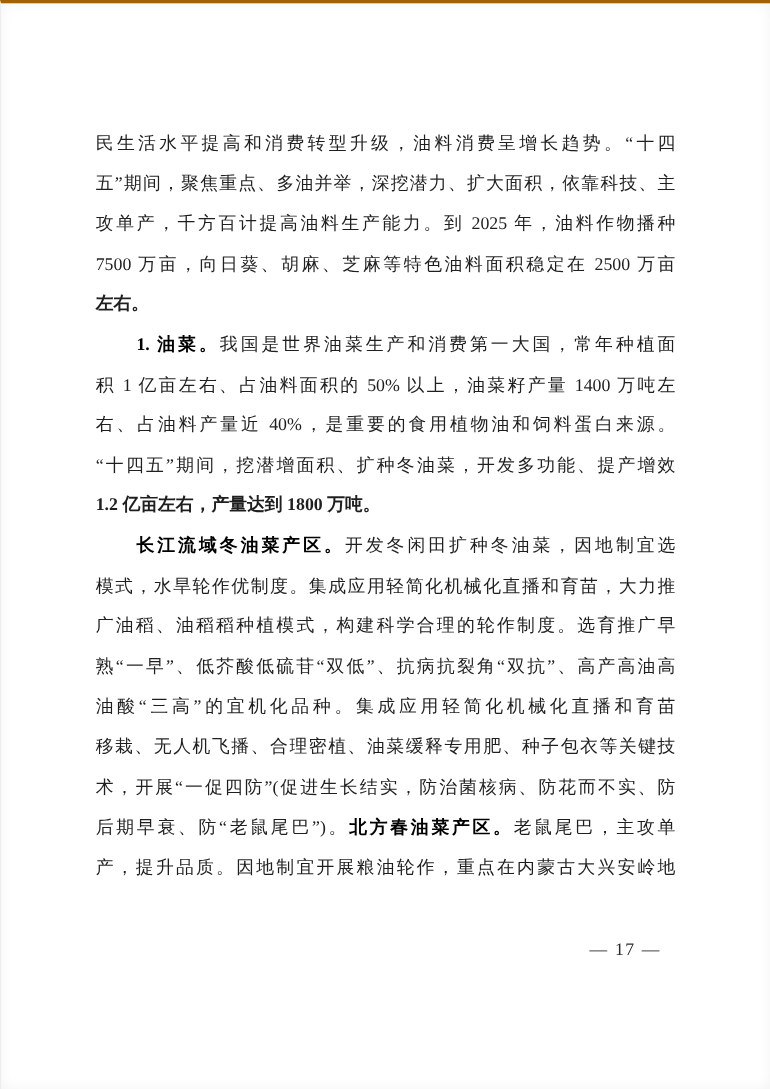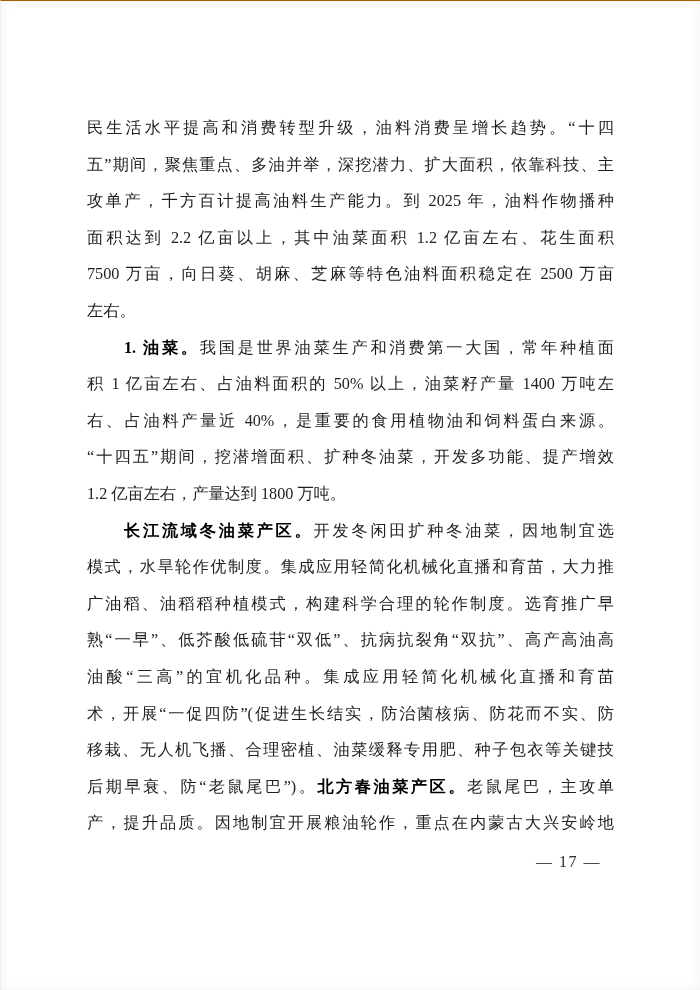--- a/index.html
+++ b/index.html
@@ -9,21 +9,21 @@
     font-family: "Liberation Serif", "DejaVu Serif", serif;
   }
   .page {
     position: relative;
     width: 700px;
     height: 990px;
     background: #ffffff;
     overflow: hidden;
     box-shadow: inset 0 0 12px rgba(0,0,0,0.05);
     border-left: 1px solid #ededed;
-    border-top: 1px solid #a16207;
+    border-top: 3px solid #a16207;
     box-sizing: border-box;
   }
   .doc {
     position: absolute;
     left: 86px;
     top: 109px;
     width: 527px;
     color: #1f1f1f;
   }
   .para { margin: 0; padding: 0; }
@@ -32,58 +32,57 @@
     line-height: 36.6px;
     height: 36.6px;
     text-align: justify;
     text-align-last: justify;
     text-justify: inter-character;
     white-space: nowrap;
     overflow: visible;
     color: #1f1f1f;
   }
   .line.indent { text-indent: 37px; }
-  .line.end { text-align-last: left; }
+  .line.end { text-align-last: left; font-weight: bold; }
   .line b { font-weight: bold; color: #000000; }
   .footer {
     position: absolute;
     top: 850px;
     right: 99px;
     font-size: 16px;
     line-height: 22px;
     letter-spacing: 1.5px;
     color: #2a2a2a;
   }
 </style>
 </head>
 <body>
 
 <div class="page">
   <div class="doc" id="doc-body">
       <div class="para">
         <div class="line"><span>民生活水平提高和消费转型升级，油料消费呈增长趋势。“十四</span></div>
         <div class="line"><span>五”期间，聚焦重点、多油并举，深挖潜力、扩大面积，依靠科技、主</span></div>
         <div class="line"><span>攻单产，千方百计提高油料生产能力。到 2025 年，油料作物播种</span></div>
-        <div class="line"><span>面积达到 2.2 亿亩以上，其中油菜面积 1.2 亿亩左右、花生面积</span></div>
         <div class="line"><span>7500 万亩，向日葵、胡麻、芝麻等特色油料面积稳定在 2500 万亩</span></div>
         <div class="line end"><span>左右。</span></div>
       </div>
       <div class="para">
         <div class="line indent"><b>1. 油菜。</b><span>我国是世界油菜生产和消费第一大国，常年种植面</span></div>
         <div class="line"><span>积 1 亿亩左右、占油料面积的 50% 以上，油菜籽产量 1400 万吨左</span></div>
         <div class="line"><span>右、占油料产量近 40%，是重要的食用植物油和饲料蛋白来源。</span></div>
         <div class="line"><span>“十四五”期间，挖潜增面积、扩种冬油菜，开发多功能、提产增效</span></div>
         <div class="line end"><span>1.2 亿亩左右，产量达到 1800 万吨。</span></div>
       </div>
       <div class="para">
         <div class="line indent"><b>长江流域冬油菜产区。</b><span>开发冬闲田扩种冬油菜，因地制宜选</span></div>
         <div class="line"><span>模式，水旱轮作优制度。集成应用轻简化机械化直播和育苗，大力推</span></div>
         <div class="line"><span>广油稻、油稻稻种植模式，构建科学合理的轮作制度。选育推广早</span></div>
         <div class="line"><span>熟“一早”、低芥酸低硫苷“双低”、抗病抗裂角“双抗”、高产高油高</span></div>
         <div class="line"><span>油酸“三高”的宜机化品种。集成应用轻简化机械化直播和育苗</span></div>
+        <div class="line"><span>移栽、无人机飞播、合理密植、油菜缓释专用肥、种子包衣等关键技</span></div>
         <div class="line"><span>术，开展“一促四防”(促进生长结实，防治菌核病、防花而不实、防</span></div>
-        <div class="line"><span>移栽、无人机飞播、合理密植、油菜缓释专用肥、种子包衣等关键技</span></div>
         <div class="line"><span>后期早衰、防“老鼠尾巴”)。</span><b>北方春油菜产区。</b><span>老鼠尾巴，主攻单</span></div>
         <div class="line"><span>产，提升品质。因地制宜开展粮油轮作，重点在内蒙古大兴安岭地</span></div>
       </div>
     </div>
   <div class="footer">— 17 —</div>
 </div>
 
 </body></html>

